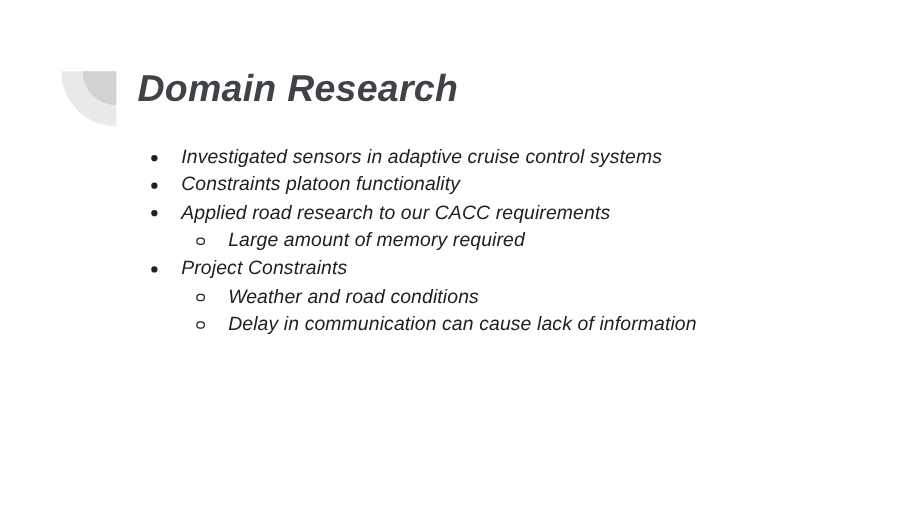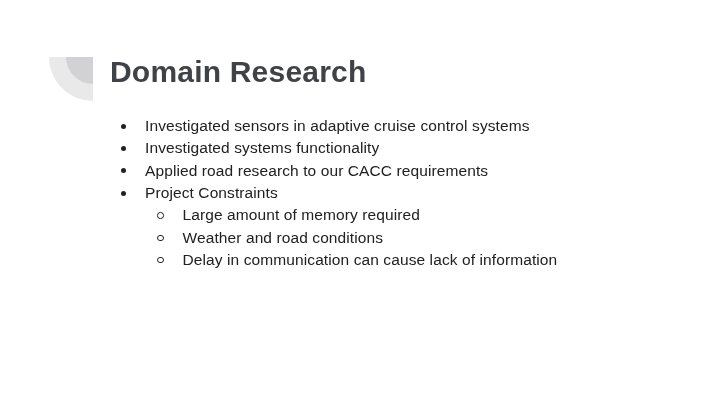--- a/index.html
+++ b/index.html
@@ -13,20 +13,21 @@
   html, body {
     width: 720px; height: 405px;
     overflow: hidden;
     background: var(--background);
     font-family: "Liberation Sans", sans-serif;
   }
   .slide {
     position: relative;
     width: 720px; height: 405px;
     background: var(--background);
+    font-style: italic;
   }
 
   
   .decor {
     position: absolute;
     left: 49px; top: 57px;
     width: 44px; height: 44px;
     overflow: hidden;
   }
   .decor .outer {
@@ -98,36 +99,36 @@
 
   <div class="bullet-list">
 
     <div class="row l1">
       <span class="marker dot"></span>
       <span class="txt">Investigated sensors in adaptive cruise control systems</span>
     </div>
 
     <div class="row l1">
       <span class="marker dot"></span>
-      <span class="txt">Investigated systems functionality</span>
+      <span class="txt">Constraints platoon functionality</span>
     </div>
 
     <div class="row l1">
       <span class="marker dot"></span>
       <span class="txt">Applied road research to our CACC requirements</span>
     </div>
 
+    <div class="row l2">
+      <span class="marker ring"></span>
+      <span class="txt">Large amount of memory required</span>
+    </div>
+
     <div class="row l1">
       <span class="marker dot"></span>
       <span class="txt">Project Constraints</span>
-    </div>
-
-    <div class="row l2">
-      <span class="marker ring"></span>
-      <span class="txt">Large amount of memory required</span>
     </div>
 
     <div class="row l2">
       <span class="marker ring"></span>
       <span class="txt">Weather and road conditions</span>
     </div>
 
     <div class="row l2">
       <span class="marker ring"></span>
       <span class="txt">Delay in communication can cause lack of information</span>

